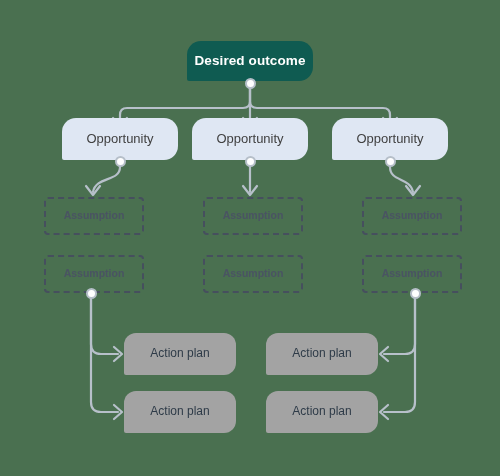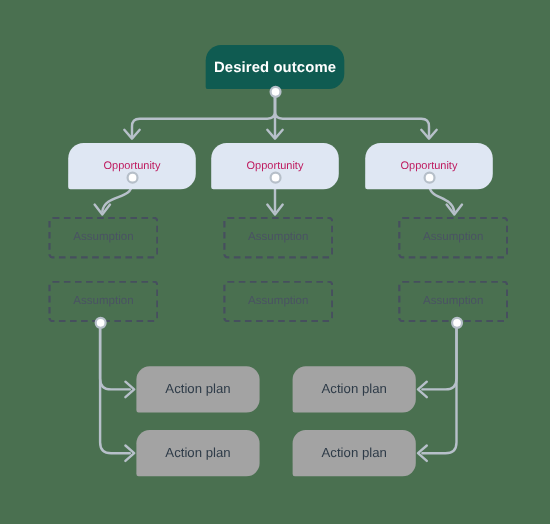--- a/index.html
+++ b/index.html
@@ -47,33 +47,32 @@
     border-radius: 14px 14px 14px 2px;
     color: #ffffff;
     font-size: 13.5px;
     font-weight: 600;
     letter-spacing: 0.1px;
   }
   
   .n-opportunity {
     background: #dfe7f3;
     border-radius: 14px 14px 14px 2px;
-    color: #be185d;
-    font-size: 10px;
+    color: #404040;
+    font-size: 13px;
     font-weight: 500;
-    margin-top: 12px;
   }
   
   .n-assumption {
     background: transparent;
     border: 2.5px dashed #464f5e;
     border-radius: 4px;
     color: #4a5363;
     font-size: 10.5px;
-    font-weight: 400;
+    font-weight: 700;
   }
   
   .n-action {
     background: #a3a3a3;
     border-radius: 12px 12px 12px 2px;
     color: #2e3b48;
     font-size: 12px;
     font-weight: 500;
   }
   .anchor {

